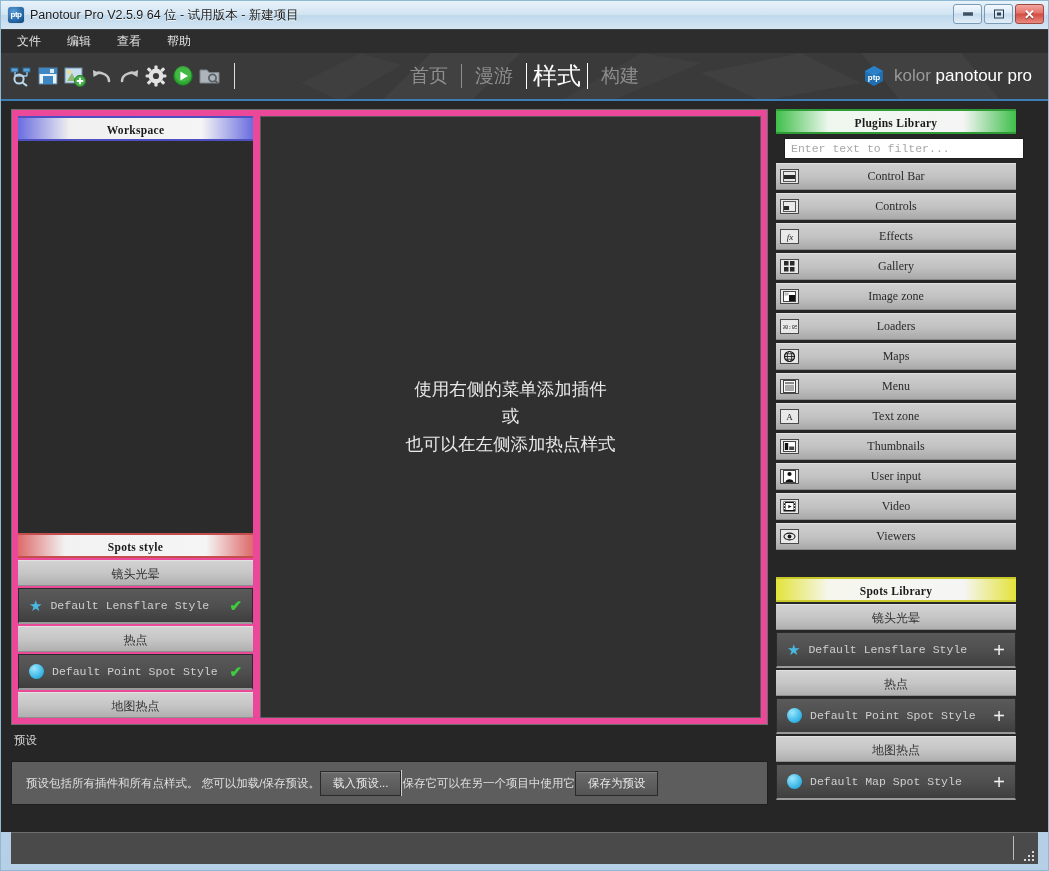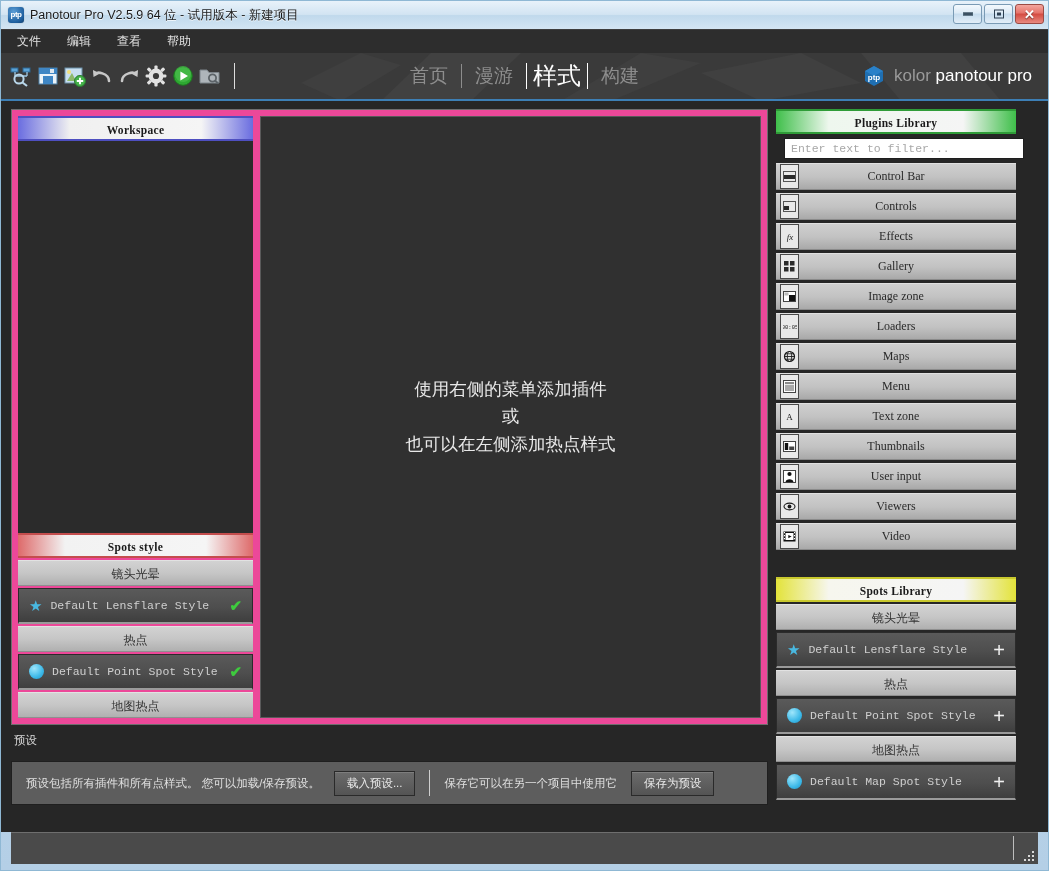--- a/index.html
+++ b/index.html
@@ -169,21 +169,21 @@
     display:flex; align-items:center; justify-content:center;
     text-align:center;
   }
   .viewport .msg { font-size:17.5px; color:#e8e8e8; line-height:1.55; }
 
   
   .preset-wrap { margin-top:8px; }
   .preset-title { font-size:11.5px; color:#d8d8d8; margin-bottom:13px; padding-left:3px; }
   .preset-box {
     border:1px solid #1f1f1f; background:#5d5d5d;
-    height:44px; display:flex; align-items:center; padding:0 14px; gap:14px;
+    height:44px; display:flex; align-items:center; padding:0 14px; 
   }
   .preset-box .ptext { font-size:11.5px; color:#e0e0e0; }
   .preset-btn {
     background:linear-gradient(to bottom,#6b6b6b,#545454);
     border:1px solid #2a2a2a;
     color:#eaeaea; font-size:11.5px;
     padding:4px 12px; cursor:default;
     box-shadow:inset 0 1px 0 rgba(255,255,255,0.13);
   }
   .vsep { width:1px; height:26px; background:#cfcfcf; }
@@ -200,21 +200,21 @@
   .filter-input::placeholder { color:#a8a8a8; }
   .plug-row {
     height:27px; display:flex; align-items:center;
     background:linear-gradient(to bottom,#cfcfcf 0%, #c2c2c2 52%, #a9a9a9 100%);
     border-top:1px solid #e0e0e0;
     border-bottom:1px solid #8a8a8a;
     margin-bottom:3px; padding-left:4px; position:relative;
     cursor:default;
   }
   .plug-ico {
-    width:19px; height:25px; flex:0 0 19px;
+    width:19px; height:15px; flex:0 0 19px;
     background:#e9e9e9; border:1px solid #4a4a4a;
     display:flex; align-items:center; justify-content:center;
     font-size:9px; color:#111;
   }
   .plug-label {
     position:absolute; left:0; right:0; text-align:center;
     font-size:12px; color:#2a2a2a; font-family:"Liberation Serif", serif;
     pointer-events:none;
   }
   .spotslib { margin-top:24px; display:flex; flex-direction:column; }
@@ -531,43 +531,43 @@
                 <rect x="0.5" y="0.5" width="12" height="12" fill="#fff" stroke="#444"></rect>
                 <circle cx="6.5" cy="4" r="2.1" fill="#111"></circle>
                 <path d="M2.6 12 C2.6 8.3 10.4 8.3 10.4 12 Z" fill="#111"></path>
               </svg>
           </div>
           <div class="plug-label">User input</div>
         </div>
         <div class="plug-row">
           <div class="plug-ico">
             <svg width="13" height="13">
-                <ellipse cx="6.5" cy="6.5" rx="5.5" ry="3.4" fill="none" stroke="#1a1a1a" stroke-width="1.1"></ellipse>
-                <circle cx="6.5" cy="6.5" r="1.9" fill="#1a1a1a"></circle>
-              </svg>
-          </div>
-          <div class="plug-label">Viewers</div>
-        </div>
-        <div class="plug-row">
-          <div class="plug-ico">
-            <svg width="13" height="13">
                 <rect x="0.5" y="1.5" width="12" height="10" fill="#111"></rect>
                 <rect x="2.5" y="3" width="8" height="7" fill="#fff"></rect>
                 <polygon points="5.3,5 8.6,6.6 5.3,8.2" fill="#111"></polygon>
                 <g fill="#fff">
                   <rect x="1" y="2" width="1" height="1.3"></rect>
                   <rect x="1" y="5" width="1" height="1.3"></rect>
                   <rect x="1" y="8" width="1" height="1.3"></rect>
                   <rect x="11" y="2" width="1" height="1.3"></rect>
                   <rect x="11" y="5" width="1" height="1.3"></rect>
                   <rect x="11" y="8" width="1" height="1.3"></rect>
                 </g>
               </svg>
           </div>
           <div class="plug-label">Video</div>
+        </div>
+        <div class="plug-row">
+          <div class="plug-ico">
+            <svg width="13" height="13">
+                <ellipse cx="6.5" cy="6.5" rx="5.5" ry="3.4" fill="none" stroke="#1a1a1a" stroke-width="1.1"></ellipse>
+                <circle cx="6.5" cy="6.5" r="1.9" fill="#1a1a1a"></circle>
+              </svg>
+          </div>
+          <div class="plug-label">Viewers</div>
         </div>
       </div>
 
       <div class="spotslib">
         <div class="panel-header ph-spotslib">Spots Library</div>
 
         <div class="group-header">镜头光晕</div>
         <div class="style-row">
           <span class="star">★</span>
           <span class="label">Default Lensflare Style</span>

